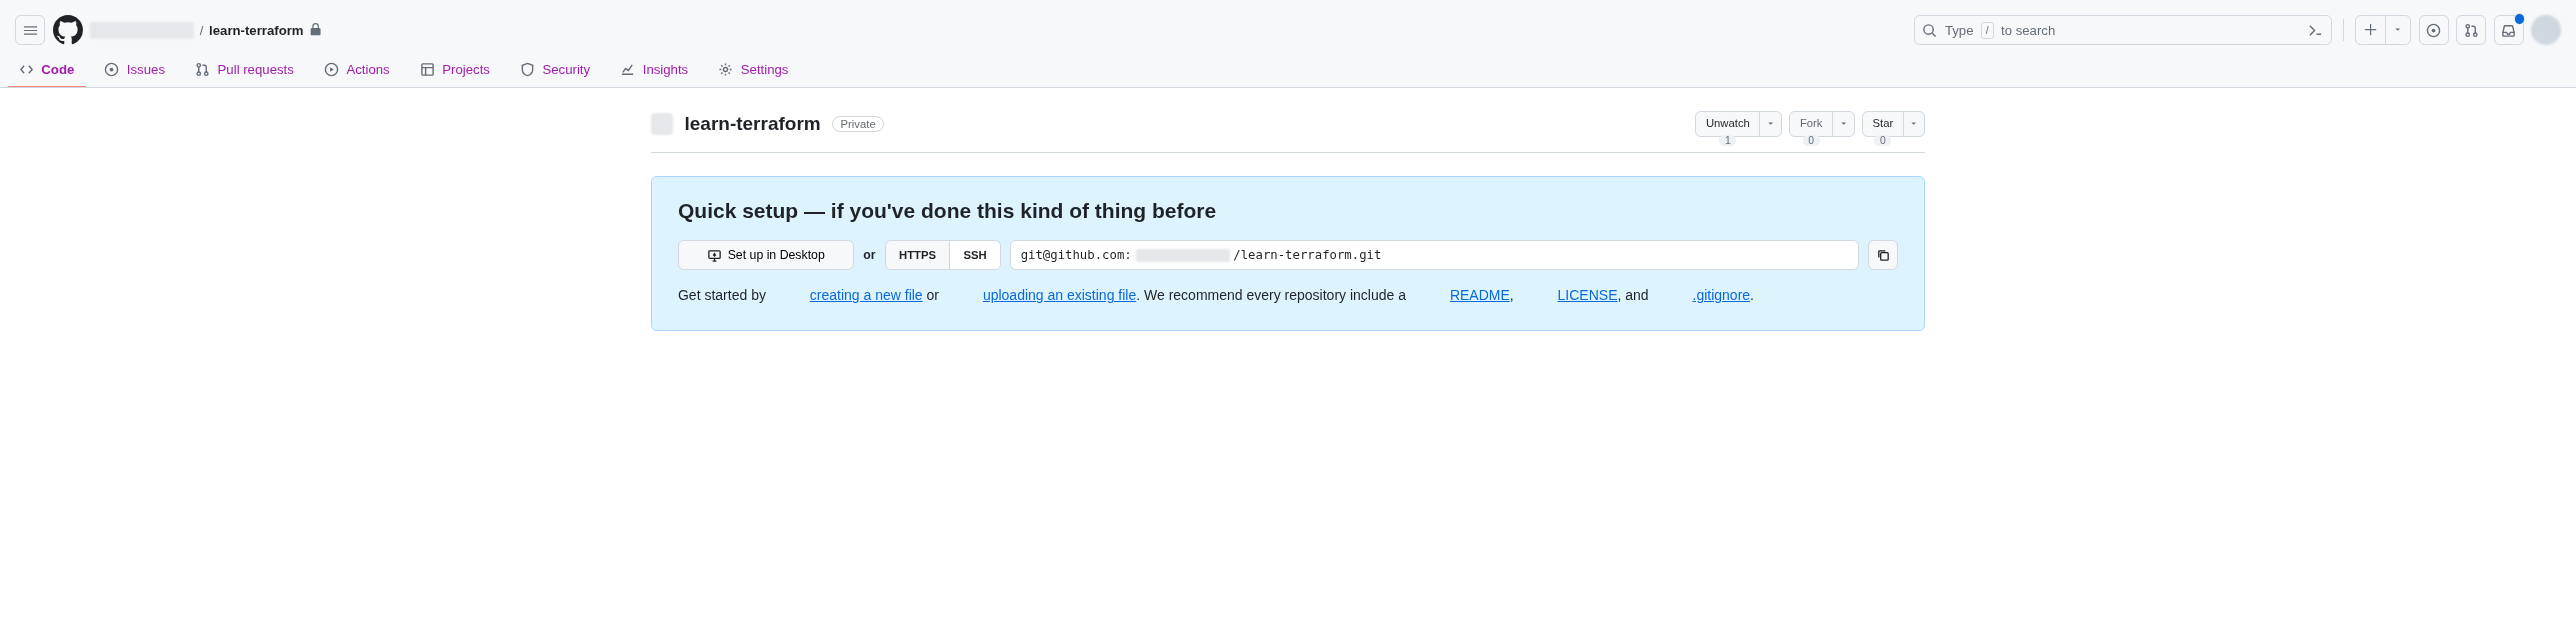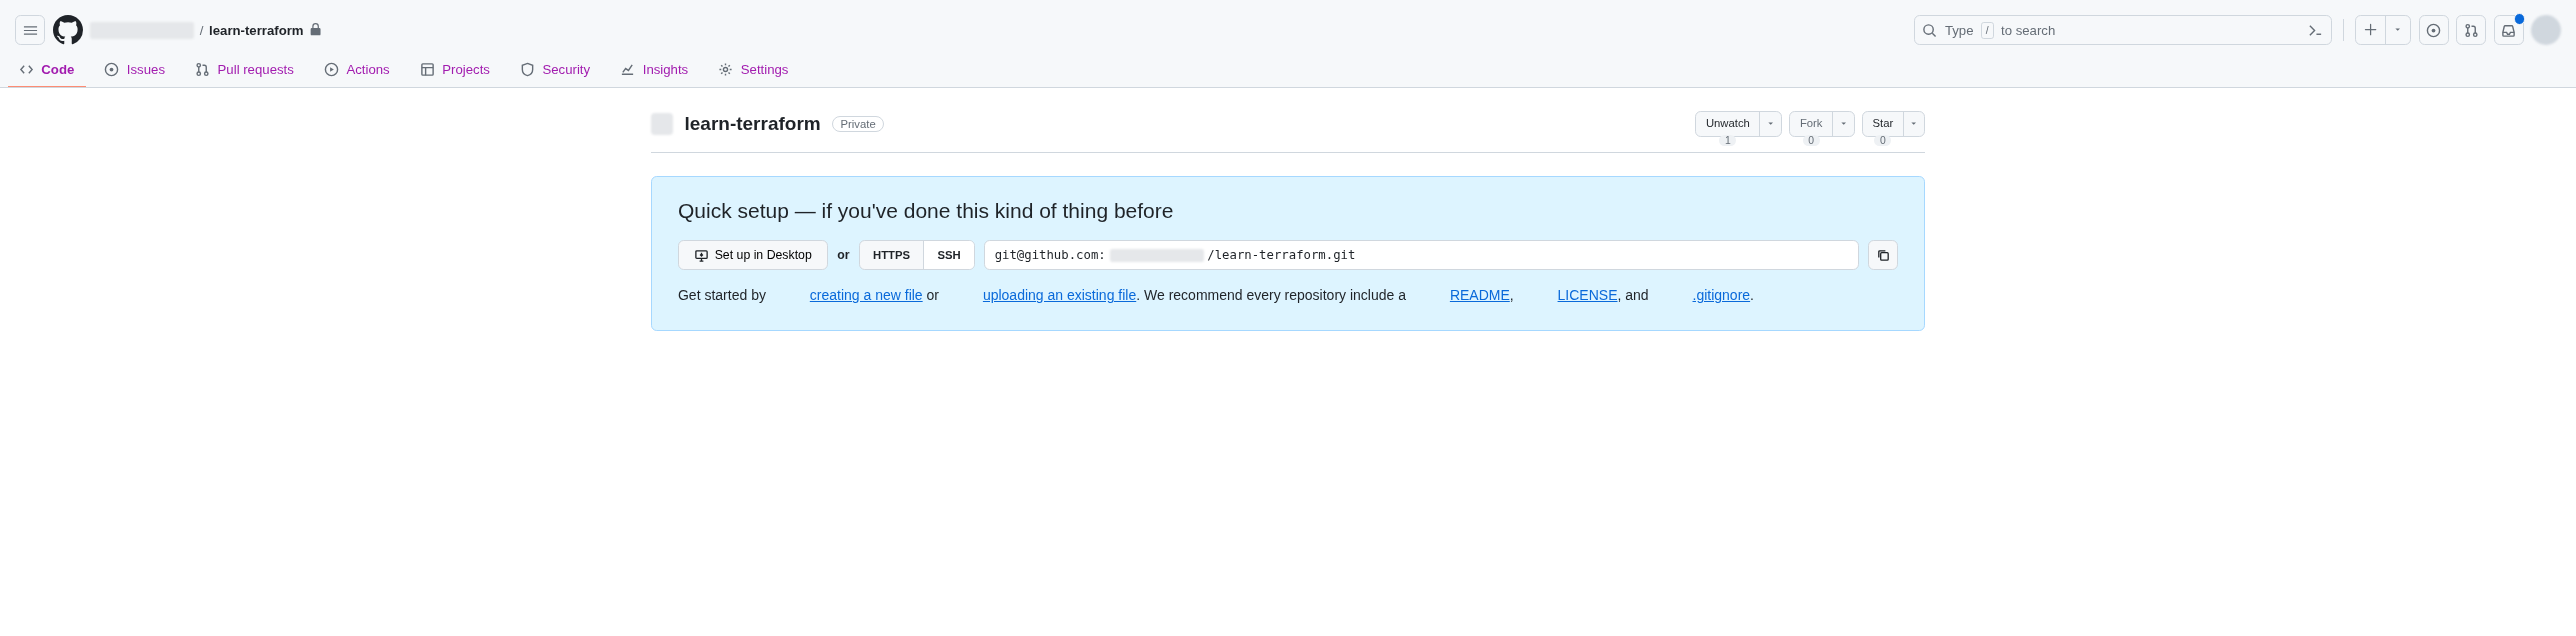--- a/index.html
+++ b/index.html
@@ -36,23 +36,23 @@
 .repo-title { font-size: 19px; font-weight: 600; }
 .badge { border: 0.9px solid #d0d7de; border-radius: 2em; padding: 0.9px 7.5px; font-size: 11.3px; color: #656d76; }
 .repo-actions { margin-left: auto; display: flex; gap: 7.5px; }
 .action-btn { display: inline-flex; align-items: center; border: 0.9px solid #d0d7de; border-radius: 5.7px; background: #f6f8fa; height: 26.4px; font-size: 11.3px; }
 .action-btn > .seg { padding: 0 9.4px; display: inline-flex; align-items: center; gap: 5.7px; height: 100%; flex-direction: column; }
 .action-btn .count { background: #eef1f4; border-radius: 1em; padding: 0 5.7px; font-size: 10.4px; color: #656d76; }
 .action-btn .caret-seg { border-left: 0.9px solid #d0d7de; padding: 0 5.7px; display:inline-flex; align-items:center; height:100%; }
 .action-btn .muted { color: #656d76; }
 
 .quick { background: #ddf4ff; border: 0.9px solid #a6d8ff; border-radius: 5.7px; margin-top: 22.6px; padding: 22.6px 26.4px 26.4px 26.4px; }
-.quick h2 { font-size: 21px; font-weight: 400; margin-bottom: 17px; }
+.quick h2 { font-size: 21px; font-weight: 700; margin-bottom: 17px; }
 .quick-row { display: flex; align-items: center; gap: 9.4px; }
-.btn { display: inline-flex; align-items: center; gap: 5.7px; border: 0.9px solid #d0d7de; border-radius: 5.7px; background: #f6f8fa; height: 30px; padding: 0 15px; font-size: 12.3px; cursor: pointer; }
+.btn { display: inline-flex; align-items: center; gap: 5.7px; border: 0.9px solid #d0d7de; border-radius: 5.7px; background: #f6f8fa; height: 30px; padding: 0 28px; font-size: 12.3px; cursor: pointer; }
 .or { font-weight: 600; font-size: 12.3px; }
 .proto-group { display: inline-flex; border: 0.9px solid #d0d7de; border-radius: 5.7px; overflow: hidden; height: 30px; background:#f6f8fa; }
 .proto-group .p { padding: 0 13.2px; display:inline-flex; align-items:center; font-size: 11.3px; font-weight:600; cursor:pointer; }
 .proto-group .p + .p { border-left: 0.9px solid #d0d7de; }
 .proto-group .p.sel { background: #fff; }
 .clone-box { flex:1; display:flex; align-items:center; border:0.9px solid #d0d7de; border-radius:5.7px; background:#fff; height:30px; padding:0 9.4px; font-family: ui-monospace, SFMono-Regular, Menlo, monospace; font-size: 12.3px; color:#1f2328; gap:3.8px; }
 .clone-box .blur { display:inline-block; height:13.2px; background:#e5e7ea; border-radius:2.8px; filter: blur(0.9px); }
 .copy-btn { width:30px; height:30px; border:0.9px solid #d0d7de; border-radius:5.7px; background:#f6f8fa; display:inline-flex; align-items:center; justify-content:center; cursor:pointer; }
 .quick-foot { margin-top: 17px; font-size: 14px; }
 .quick-foot a { color: #0969da; text-decoration: underline; cursor:pointer;margin-left:40px; }

